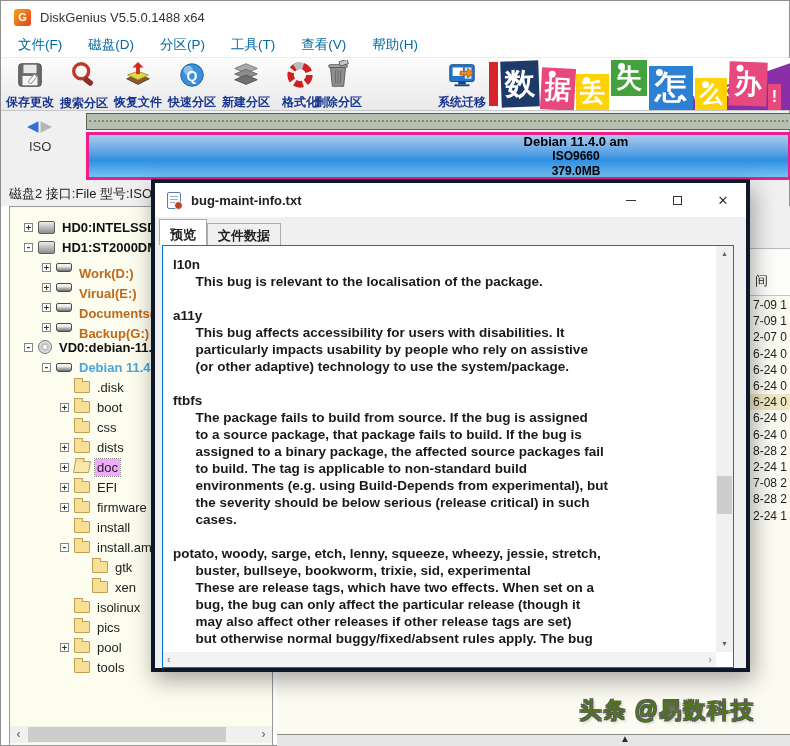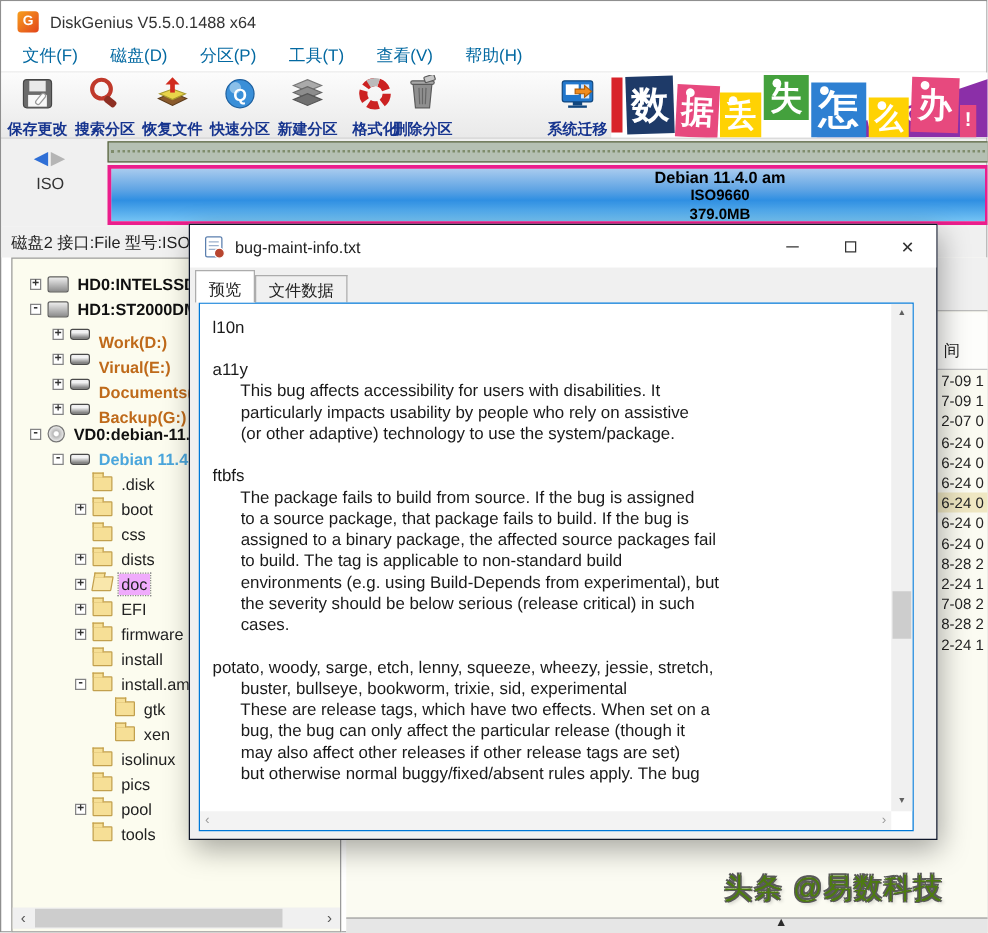--- a/index.html
+++ b/index.html
@@ -73,21 +73,21 @@
   .file-row { position:absolute; left:0; width:100%; height:16px; font-size:12px; color:#222; line-height:16px; }
   .file-row span { position:absolute; left:476px; white-space:nowrap; }
   .file-row.sel { background:#efe7c2; }
   .rp-bottomline { position:absolute; left:276px; top:733px; width:514px; height:1px; background:#8a8a8a; }
   .rp-bottomstrip { position:absolute; left:276px; top:734px; width:514px; height:11px; background:#e6e6e6; }
   .rp-uptri { position:absolute; left:343px; top:-2px; font-size:10px; color:#2b2b2b; }
   .watermark { position:absolute; left:578px; top:694px; font-size:23px; font-weight:normal; color:#4d7c0f; letter-spacing:1px; white-space:nowrap;
     text-shadow:-1px -1px 0 #5a5a5a,1px -1px 0 #5a5a5a,-1px 1px 0 #5a5a5a,1px 1px 0 #5a5a5a,2px 2px 3px rgba(0,0,0,.25); }
 
   
-  .dialog { position:absolute; left:150px; top:178px; width:599px; height:493px; background:#f0f0f0; border:1px solid #0f172a; box-shadow:3px 8px 22px rgba(0,0,0,.35); z-index:50; }
+  .dialog { position:absolute; left:150px; top:178px; width:599px; height:493px; background:#f0f0f0; border:4px solid #0f172a; box-shadow:3px 8px 22px rgba(0,0,0,.35); z-index:50;font-weight:bold; }
   .dlg-title { position:absolute; left:0; top:0; width:100%; height:34px; background:#fff; display:flex; align-items:center; }
   .file-icon { width:14px; height:17px; margin-left:12px; background:#fff; border:1px solid #5b7fae; border-radius:2px; position:relative; }
   .file-icon::before { content:""; position:absolute; left:2px; top:3px; width:8px; height:1px; background:#9bb0cc; box-shadow:0 3px 0 #9bb0cc,0 6px 0 #9bb0cc; }
   .file-icon::after { content:""; position:absolute; right:-3px; bottom:-2px; width:7px; height:7px; border-radius:50%; background:#b8452f; border:1px solid #fff; }
   .dlg-title-text { margin-left:10px; font-size:13px; color:#222; }
   .dlg-btns { position:absolute; right:0; top:0; height:34px; display:flex; }
   .dlg-btn { width:46px; height:34px; display:flex; align-items:center; justify-content:center; color:#333; }
   .glyph-min { width:10px; height:1px; background:#333; }
   .glyph-max { width:9px; height:9px; border:1px solid #333; }
   .glyph-close { font-size:13px; line-height:1; }
@@ -446,20 +446,21 @@
           </div>
       </div>
     </div>
     <div class="dlg-tabs" id="dlgTabs">
         <div class="dlg-tab active">预览</div>
         <div class="dlg-tab">文件数据</div>
       </div>
     <div class="dlg-text">
       <div class="dlg-content" id="dlgContent">
           <div class="txt-line">l10n</div>
+          <div class="txt-line">      This bug is relevant to the localisation of the package.</div>
           <div class="txt-line"> </div>
           <div class="txt-line">a11y</div>
           <div class="txt-line">      This bug affects accessibility for users with disabilities. It</div>
           <div class="txt-line">      particularly impacts usability by people who rely on assistive</div>
           <div class="txt-line">      (or other adaptive) technology to use the system/package.</div>
           <div class="txt-line"> </div>
           <div class="txt-line">ftbfs</div>
           <div class="txt-line">      The package fails to build from source. If the bug is assigned</div>
           <div class="txt-line">      to a source package, that package fails to build. If the bug is</div>
           <div class="txt-line">      assigned to a binary package, the affected source packages fail</div>

